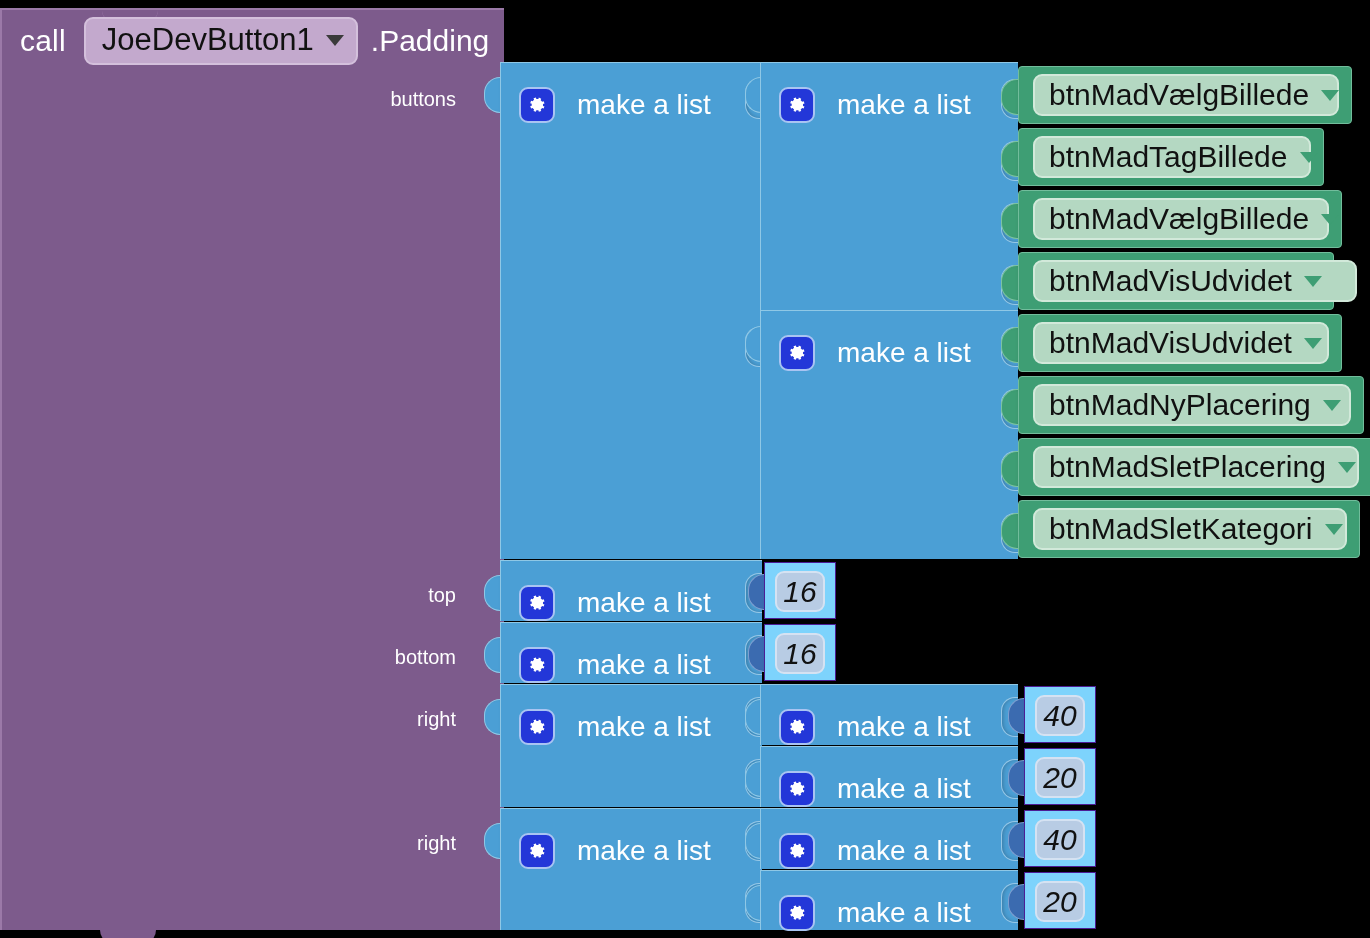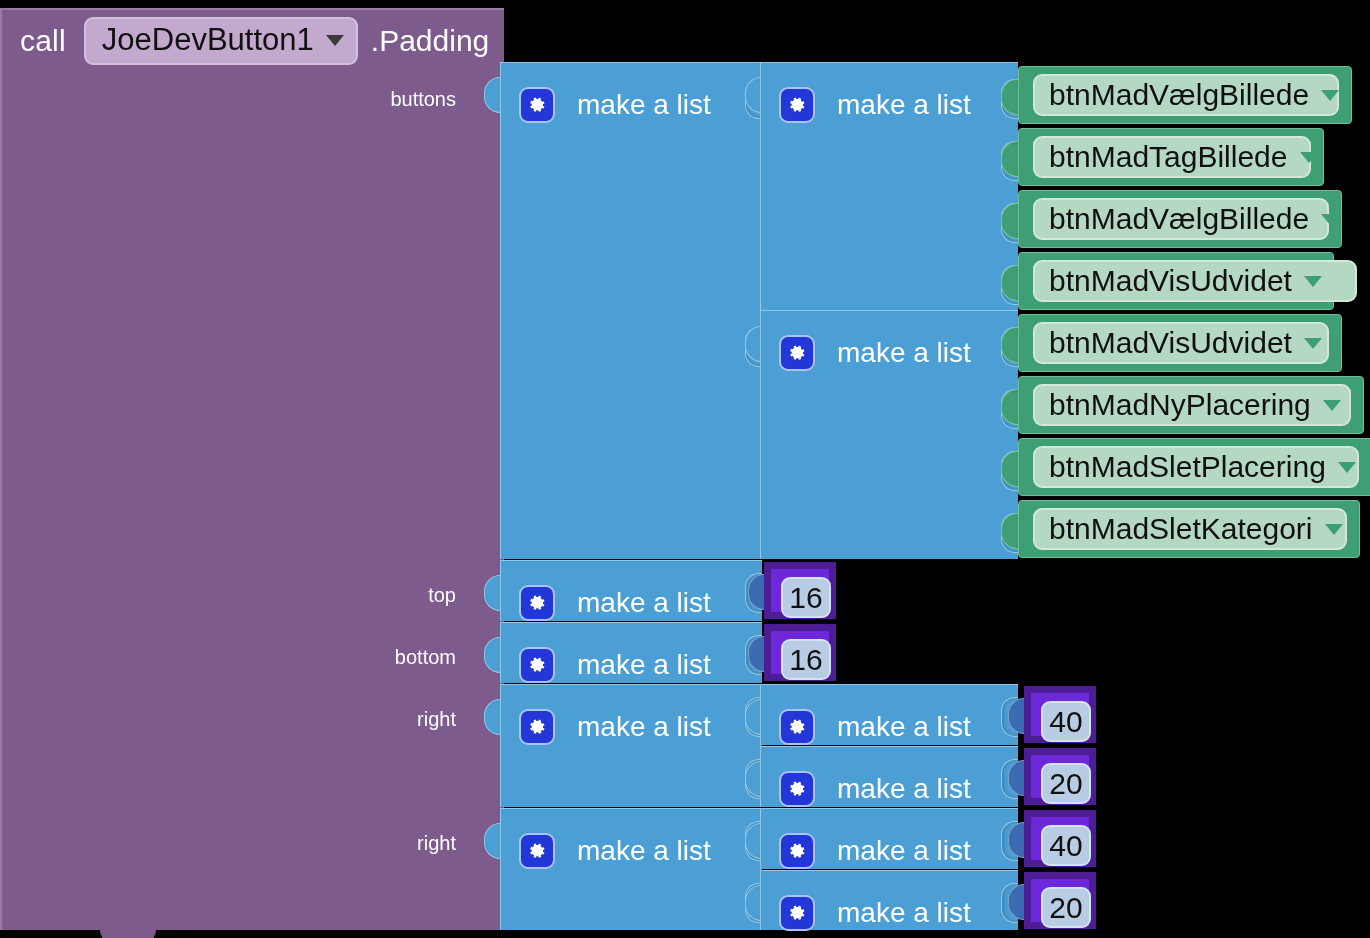--- a/index.html
+++ b/index.html
@@ -80,22 +80,22 @@
   }
   .gfield{
     position:absolute;left:14px;top:7px;height:42px;background:#b4d8c2;
     border:2px solid #d2e9da;border-radius:9px;box-sizing:border-box;
     display:flex;align-items:center;gap:12px;padding:0 12px 0 14px;
     color:#111;font-size:30px;white-space:nowrap;
   }
 
   
   .nblock{
-    position:absolute;background:#6d28d9;border:7px solid #4c1d95;
-    box-sizing:border-box;box-shadow:2px 2px 0 rgba(0,0,0,.28);
+    position:absolute;background:#7dd3fc;border:1px solid #4c1d95;
+    box-sizing:border-box;box-shadow:2px 2px 0 rgba(0,0,0,.28);font-style:italic;
   }
   .nfield{
     position:absolute;background:#b8cce4;border:2px solid #d5e2f2;border-radius:9px;
     box-sizing:border-box;display:flex;align-items:center;justify-content:center;
     color:#111;font-size:30px;
   }
 </style>
 </head>
 <body>
 

